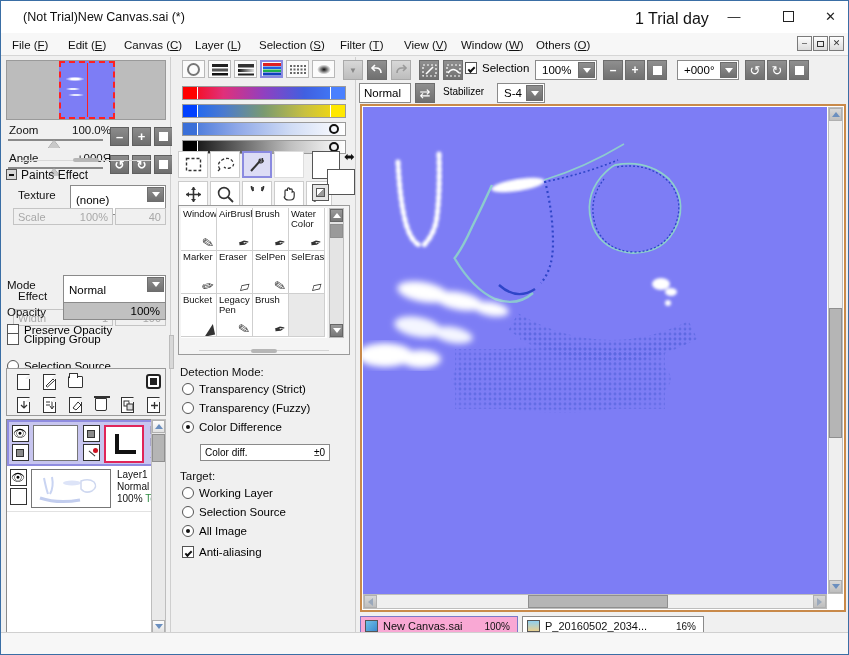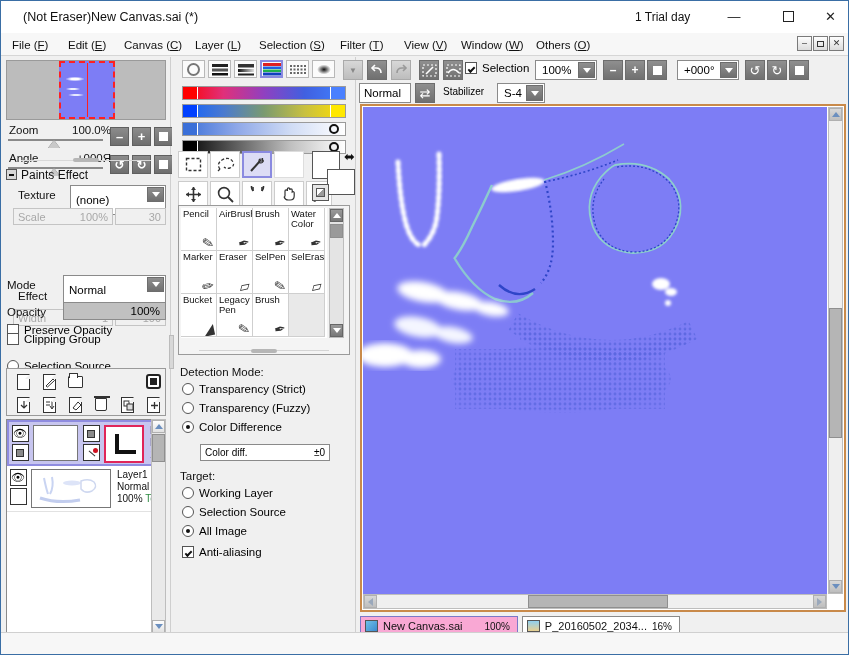--- a/index.html
+++ b/index.html
@@ -41,21 +41,21 @@
   }
   .rainbow-underline {
     position: absolute; left: 26px; top: 24px; width: 108px; height: 4px;
     background: linear-gradient(90deg,#b43f8f,#7d59c0,#3f6fd0,#2f9f8f,#6fc040,#e0c030,#e07030);
     border-radius: 2px; opacity: .85;
   }
   #doc-title {
     margin-left: 22px; font-size: 12.5px; color: #101010;
   }
   #trial-text {
-    position: absolute; left: 634px; top: 9px; font-size: 12px; color: #111;
+    position: absolute; left: 634px; top: 9px; font-size: 16px; color: #111;
   }
   .wbtn {
     position: absolute; top: 0; width: 46px; height: 31px;
     display: flex; align-items: center; justify-content: center;
     color: #222; font-size: 13px;
   }
   #win-min { left: 710px; }
   #win-max { left: 764px; }
   #win-close { left: 812px; width: 35px; }
 
@@ -442,21 +442,21 @@
     position: absolute; left: 0; top: 631px; width: 847px; height: 22px;
     background: #f7f7f7; border-top: 1px solid #d0d0d0;
   }
 </style>
 </head>
 <body>
 
 <div id="app">
 
   <div id="titlebar">
-    <span id="doc-title">(Not Eraser)New Canvas.sai (*)</span>
+    <span id="doc-title">(Not Trial)New Canvas.sai (*)</span>
     <span id="trial-text">1 Trial day</span>
     <div class="wbtn" id="win-min">—</div>
     <div class="wbtn" id="win-max">
       <span style="display:inline-block;width:11px;height:11px;border:1.3px solid #222;"></span>
     </div>
     <div class="wbtn" id="win-close">✕</div>
   </div>
 
   <div id="menubar">
     <div class="menu-item" style="left:6px"><span>File (</span><u>F</u><span>)</span></div>
@@ -529,21 +529,21 @@
     <div class="combo" style="left:69px; top:128px; width:96px">
       <span>(none)</span>
       <span class="arrow"></span>
     </div>
 
     <div class="txtfield" style="left:12px; top:151px; width:100px">
       <span>Scale</span>
       <span>100%</span>
     </div>
     <div class="txtfield" style="left:114px; top:151px; width:51px; justify-content:flex-end">
-      <span>30</span>
+      <span>40</span>
     </div>
 
     <span class="frm-lbl" style="left:17px; top:233px">Effect</span>
     <div class="combo" style="left:69px; top:229px; width:96px">
       <span>(none)</span>
       <span class="arrow"></span>
     </div>
     <div class="txtfield" style="left:12px; top:252px; width:100px">
       <span>Width</span>
       <span>1</span>
@@ -842,21 +842,21 @@
       <div class="sw-a"></div>
       <div class="sw-b"></div>
       <div class="sw-swap">⬌</div>
       <div class="sw-mini">
           <i></i>
         </div>
     </div>
 
     <div id="brushpanel">
       <div id="brushgrid">
-        <div class="bcell"><span>Pencil</span><span class="bglyph">✎</span></div>
+        <div class="bcell"><span>Window</span><span class="bglyph">✎</span></div>
         <div class="bcell"><span>AirBrush</span><span class="bglyph">✒</span></div>
         <div class="bcell"><span>Brush</span><span class="bglyph">✒</span></div>
         <div class="bcell"><span>Water Color</span><span class="bglyph">✒</span></div>
         <div class="bcell"><span>Marker</span><span class="bglyph">✏</span></div>
         <div class="bcell"><span>Eraser</span><span class="bglyph">▱</span></div>
         <div class="bcell"><span>SelPen</span><span class="bglyph">✎</span></div>
         <div class="bcell"><span>SelEras</span><span class="bglyph">▱</span></div>
         <div class="bcell"><span>Bucket</span><span class="bglyph">◢</span></div>
         <div class="bcell"><span>Legacy Pen</span><span class="bglyph">✎</span></div>
         <div class="bcell"><span>Brush</span><span class="bglyph">✒</span></div>
@@ -1069,21 +1069,21 @@
           </div>
       </div>
     </div>
 
     <div id="tabs-row">
       <div class="doc-tab active" style="width:158px">
         <span class="tab-ico" style="background:linear-gradient(135deg,#6fc0e8,#3a8ad0)"></span>
         <span>New Canvas.sai</span>
         <span class="tab-zoom" style="margin-left:auto">100%</span>
       </div>
-      <div class="doc-tab" style="width:158px">
+      <div class="doc-tab" style="width:182px">
         <span class="tab-ico" style="background:linear-gradient(180deg,#8fd0f0,#e8d090)"></span>
         <span>P_20160502_2034...</span>
         <span class="tab-zoom" style="margin-left:auto">16%</span>
       </div>
     </div>
 
     <div id="statusbar">
       <span>Memory Ussage:47% (Use1962MB/Max4095MB)</span>
       <span class="kbadge">Shift</span>
       <span class="kbadge">Ctrl</span>

